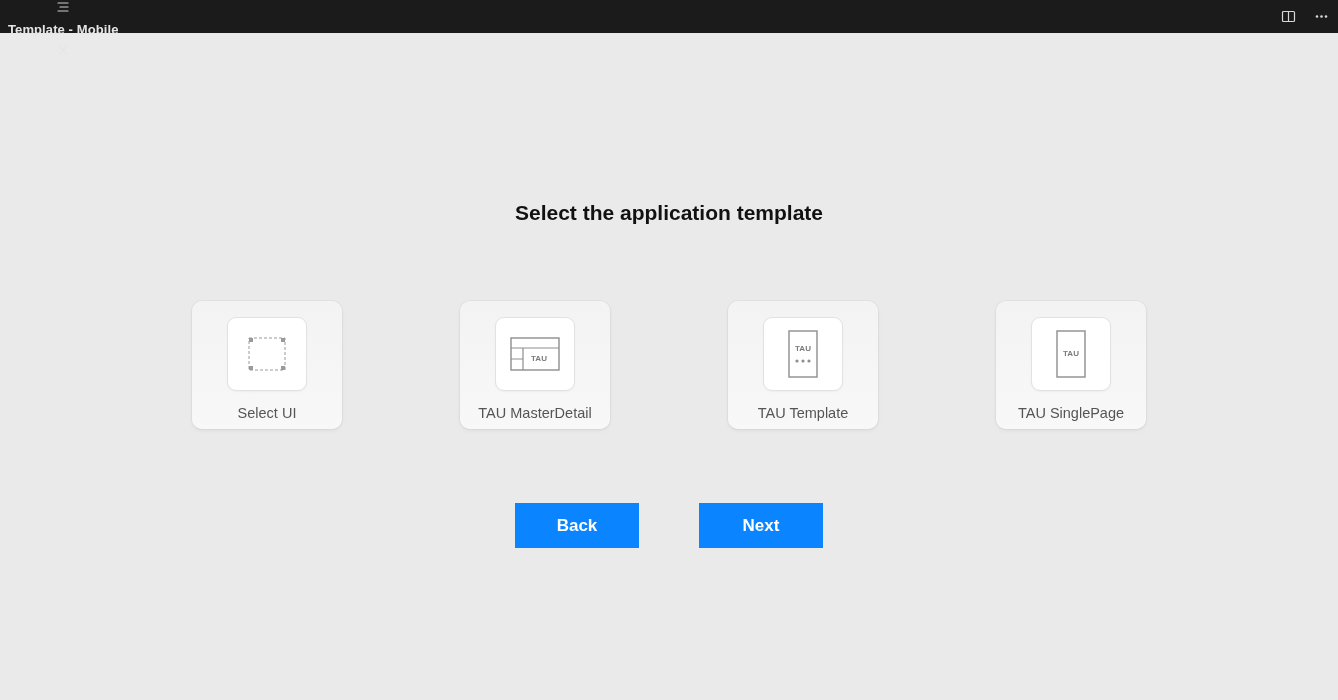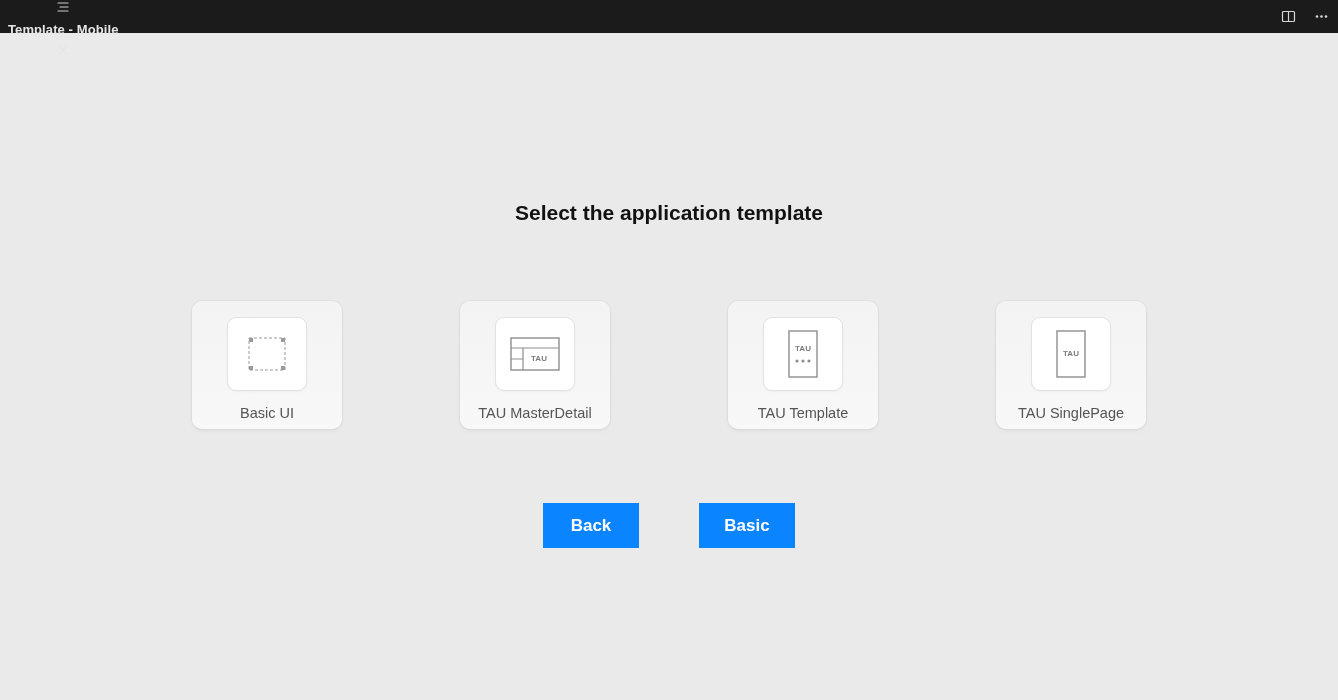--- a/index.html
+++ b/index.html
@@ -113,21 +113,21 @@
     font-size: 14.5px;
     color: #555;
   }
 
   .buttons-row {
     margin-top: 50px;
     display: flex;
     gap: 60px;
   }
   .btn {
-    width: 96px;
+    width: 124px;
     height: 45px;
     background: #0a84ff;
     color: #fff;
     border: none;
     font-size: 17px;
     font-weight: 600;
     cursor: pointer;
     display: flex;
     align-items: center;
     justify-content: center;
@@ -184,21 +184,21 @@
     <div class="card">
       <div class="thumb">
         <svg width="44" height="40" viewBox="0 0 44 40">
           <rect x="4" y="4" width="36" height="32" fill="none" stroke="#9a9a9a" stroke-width="1" stroke-dasharray="3 2"></rect>
           <rect x="4" y="4" width="4" height="4" fill="#9a9a9a"></rect>
           <rect x="36" y="4" width="4" height="4" fill="#9a9a9a"></rect>
           <rect x="4" y="32" width="4" height="4" fill="#9a9a9a"></rect>
           <rect x="36" y="32" width="4" height="4" fill="#9a9a9a"></rect>
         </svg>
       </div>
-      <div class="card-label">Basic UI</div>
+      <div class="card-label">Select UI</div>
     </div>
 
     <div class="card">
       <div class="thumb">
         <svg width="52" height="40" viewBox="0 0 52 40">
           <rect x="2" y="4" width="48" height="32" fill="none" stroke="#8e8e8e" stroke-width="1.4"></rect>
           <line x1="2" y1="14" x2="50" y2="14" stroke="#8e8e8e" stroke-width="1.2"></line>
           <line x1="14" y1="14" x2="14" y2="36" stroke="#8e8e8e" stroke-width="1.2"></line>
           <line x1="2" y1="25" x2="14" y2="25" stroke="#8e8e8e" stroke-width="1"></line>
           <text x="30" y="27" text-anchor="middle" font-size="8" font-weight="700" fill="#7a7a7a" font-family="Segoe UI, sans-serif">TAU</text>
@@ -227,16 +227,16 @@
           <text x="22" y="27" text-anchor="middle" font-size="8" font-weight="700" fill="#7a7a7a" font-family="Segoe UI, sans-serif">TAU</text>
         </svg>
       </div>
       <div class="card-label">TAU SinglePage</div>
     </div>
 
   </div>
 
   <div class="buttons-row">
     <button class="btn">Back</button>
-    <button class="btn">Basic</button>
+    <button class="btn">Next</button>
   </div>
 
 </div>
 
 </body></html>

